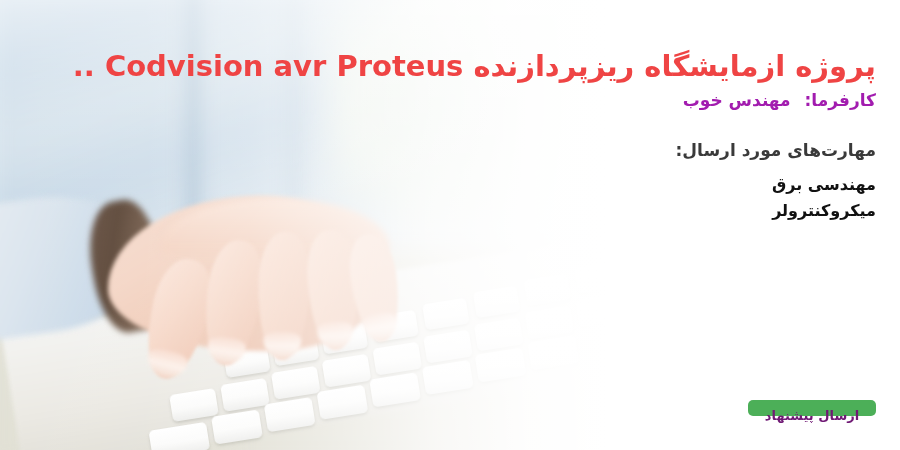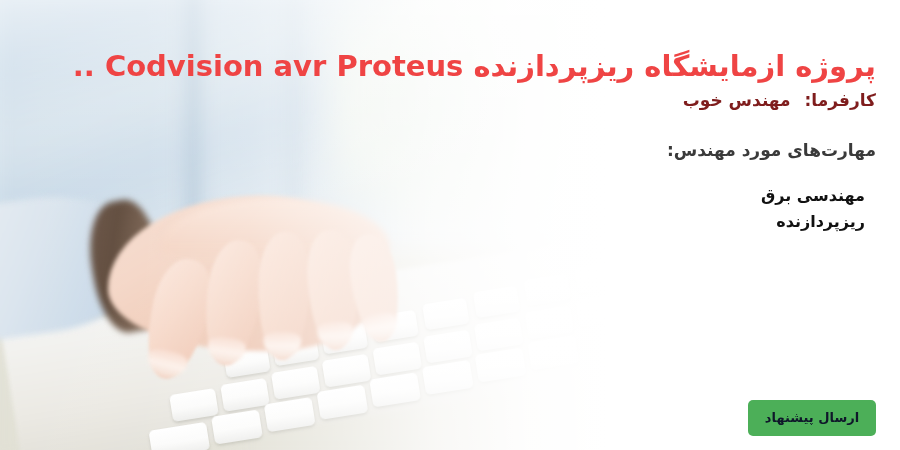--- a/index.html
+++ b/index.html
@@ -259,21 +259,21 @@
   }
 
   .employer {
     position: absolute;
     right: 24px;
     top: 90px;
     width: 856px;
     text-align: right;
     font-size: 17px;
     font-weight: bold;
-    color: #7f1d1d;
+    color: #a21caf;
     direction: rtl;
   }
   .employer .emp-label { margin-left: 8px; }
   .employer .emp-value { }
 
   .skills-heading {
     position: absolute;
     right: 24px;
     top: 140px;
     width: 856px;
@@ -282,44 +282,44 @@
     font-weight: bold;
     color: #3a3a3a;
     direction: rtl;
   }
 
   .skills-list {
     position: absolute;
     right: 24px;
     top: 172px;
     width: 856px;
-    margin: 11px;
+    margin: 0;
     padding: 0;
     list-style: none;
     text-align: right;
     direction: rtl;
   }
   .skills-list li {
     font-size: 16px;
     font-weight: bold;
     color: #111111;
     line-height: 26px;
     white-space: nowrap;
   }
 
   .submit-btn {
     position: absolute;
     left: 748px;
     top: 400px;
     width: 128px;
-    height: 36px;
+    height: 16px;
     border: none;
     border-radius: 5px;
     background: #4caf58;
-    color: #0f172a;
+    color: #701a75;
     font-family: "DejaVu Sans", "Liberation Sans", sans-serif;
     font-size: 13px;
     font-weight: bold;
     line-height: 32px;
     text-align: center;
     cursor: pointer;
     padding: 0;
     direction: rtl;
   }
 </style>
@@ -384,23 +384,23 @@
 
   <div class="content">
 
     <div class="title">پروژه ازمایشگاه ریزپردازنده Codvision avr Proteus  ..</div>
 
     <div class="employer">
       <span class="emp-label">کارفرما:</span>
       <span class="emp-value">مهندس خوب</span>
     </div>
 
-    <div class="skills-heading">مهارت‌های مورد مهندس:</div>
+    <div class="skills-heading">مهارت‌های مورد ارسال:</div>
 
     <ul class="skills-list">
       <li>مهندسی برق</li>
-      <li>ریزپردازنده</li>
+      <li>میکروکنترولر</li>
     </ul>
 
     <button class="submit-btn" type="button">ارسال پیشنهاد</button>
 
   </div>
 </div>
 
 </body></html>

